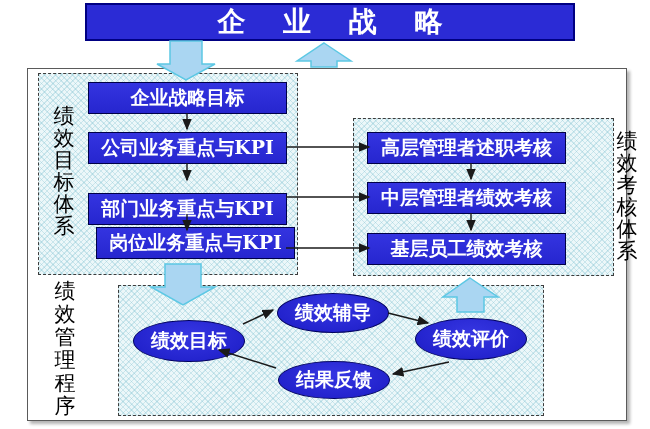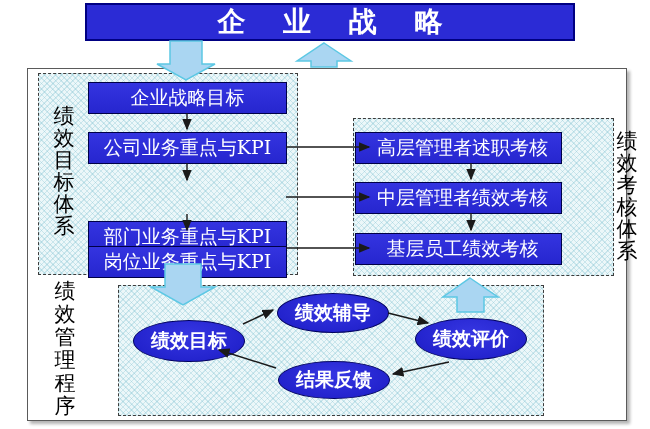--- a/index.html
+++ b/index.html
@@ -38,26 +38,26 @@
     word-break:break-all;z-index:4;
   }
   .vlabel-goal   {left:52px; top:105px;}
   .vlabel-assess {left:575px;top:130px;margin-left:40px;}
   .vlabel-process{left:53px; top:280px;line-height:23px;}
   
   .bbox{
     position:absolute;width:197px;height:30px;
     background:linear-gradient(180deg,#3434e0 0%,#2626cf 100%);
     border:1px solid #000046;color:#fff;
-    font-size:19px;font-weight:normal;
+    font-size:19px;font-weight:bold;
     display:flex;align-items:center;justify-content:center;
     white-space:nowrap;z-index:2;
   }
-  .lb{left:88px;}  .rb{left:355px;padding-left:8px;}
-  .lb1{top:82px;} .lb2{top:132px;} .lb3{top:193px;margin-top:28px;} .lb4{top:246px;}
+  .lb{left:88px;}  .rb{left:367px;}
+  .lb1{top:82px;} .lb2{top:132px;} .lb3{top:193px;} .lb4{top:227px;margin-left:8px;}
   .rb1{top:132px;}.rb2{top:182px;} .rb3{top:233px;}
   
   .ell{
     position:absolute;width:110px;height:40px;border-radius:50%;
     background:radial-gradient(ellipse at 50% 35%, #3636e2 0%, #2222cc 75%);
     border:1px solid #000060;color:#fff;font-size:19px;font-weight:bold;
     display:flex;align-items:center;justify-content:center;
     white-space:nowrap;z-index:2;
   }
   .e-goal    {left:133px;top:308px;margin-top:12px;}

